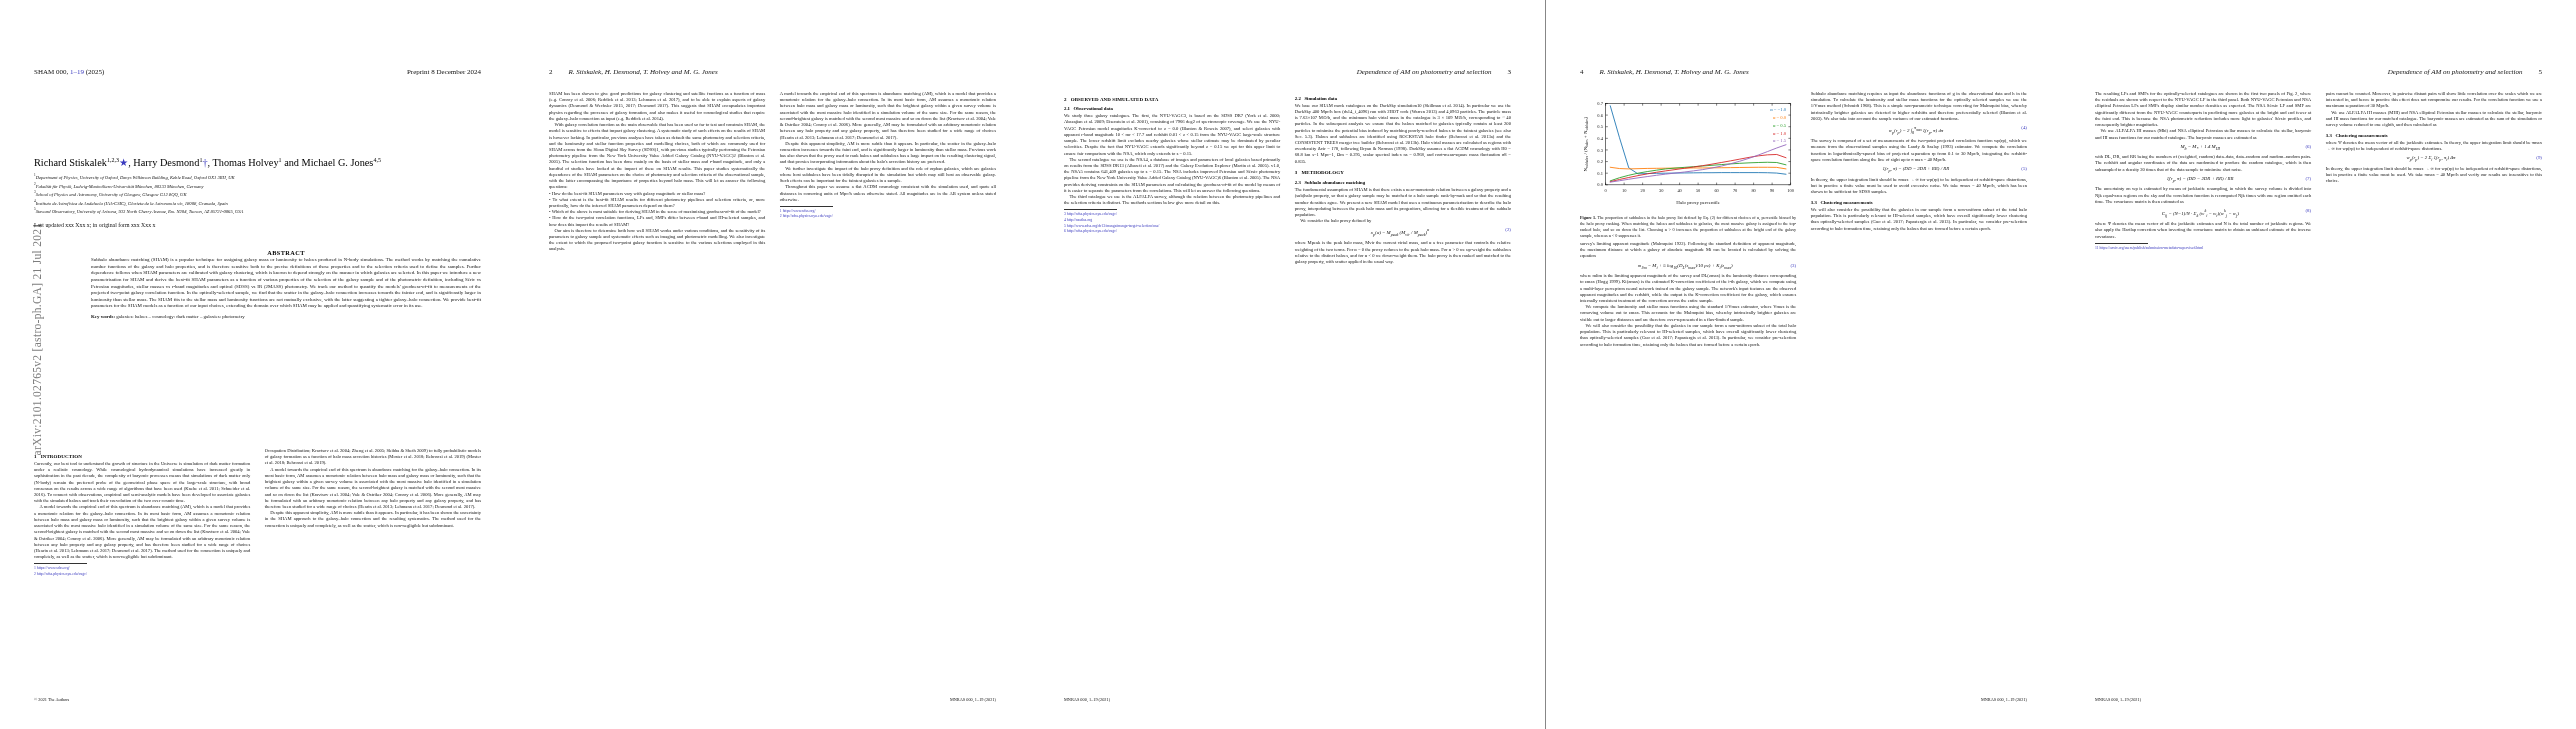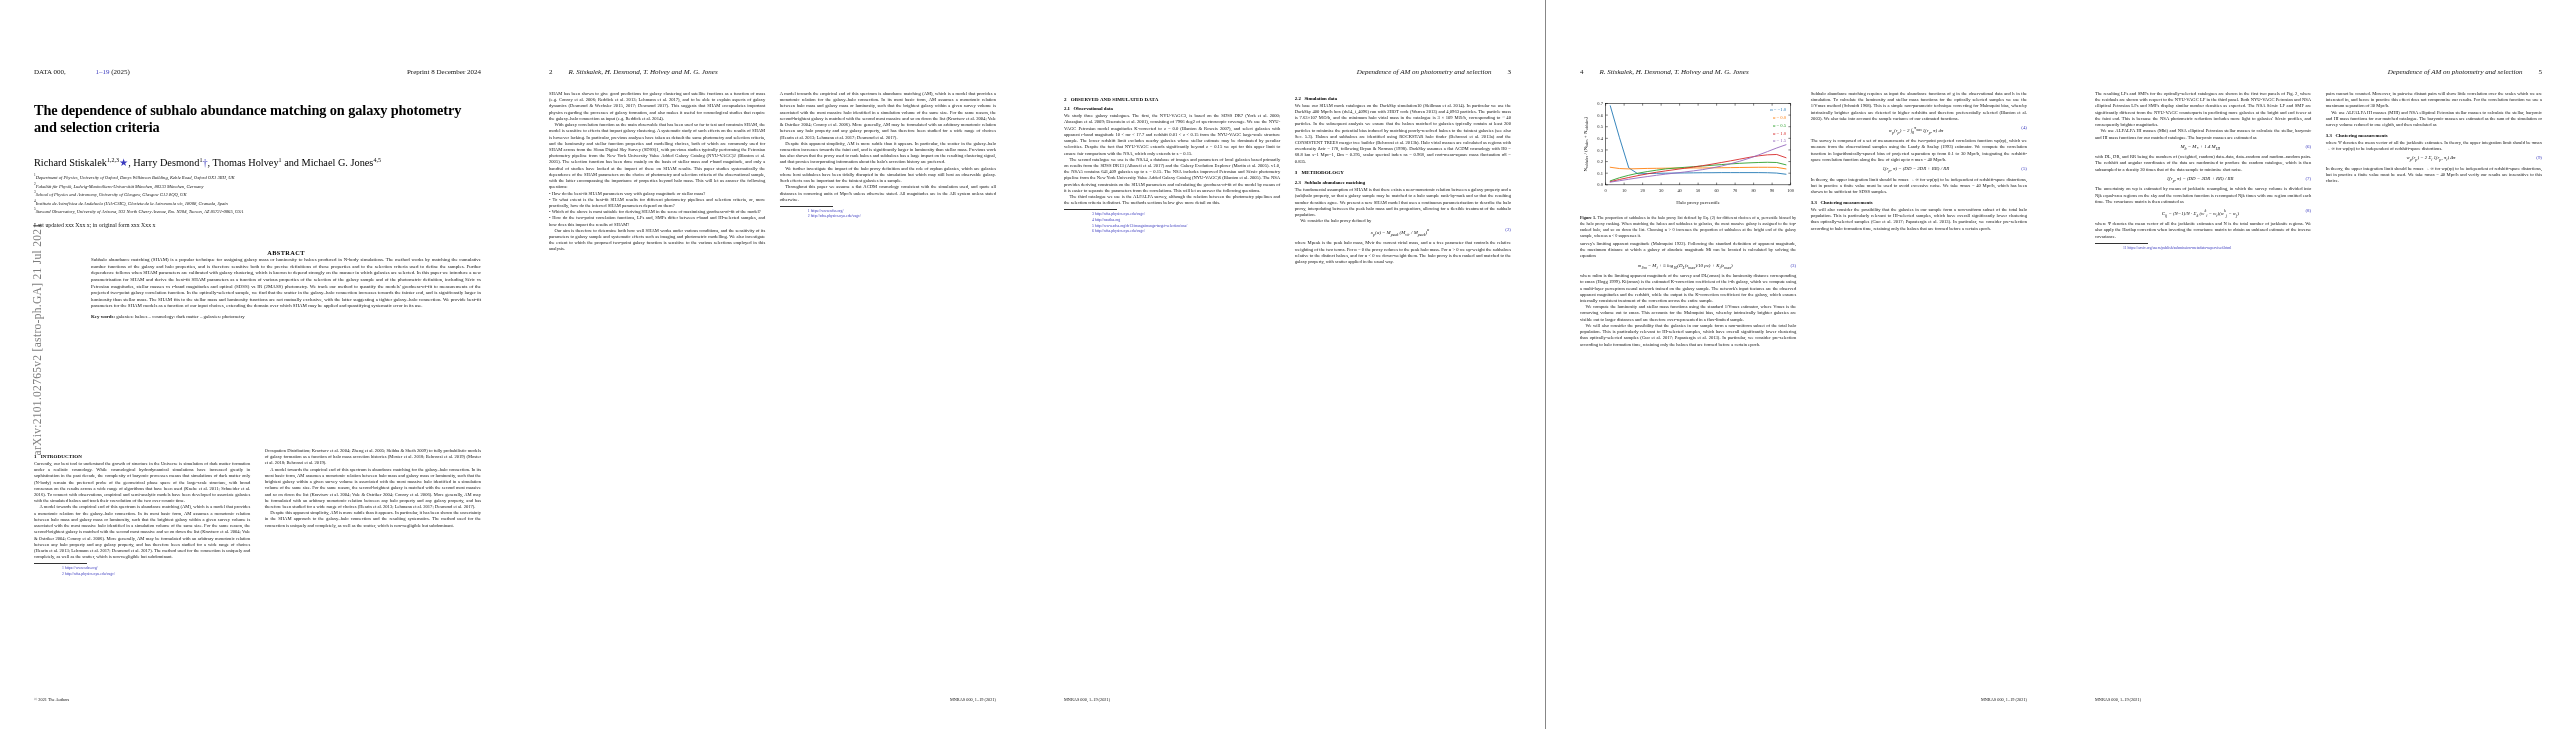--- a/index.html
+++ b/index.html
@@ -22,21 +22,21 @@
   .runhead .num{font-style:normal;}
   .runhead.left .num{float:left;margin-right:16px;}
   .runhead.right .num{float:right;margin-left:16px;}
   .runhead.right{text-align:right;}
 
   
   .masthead{position:absolute;top:68px;left:34px;right:34px;font-size:7px;color:#111;}
   .masthead .left{float:left;}
   .masthead .right{float:right;}
   .masthead b{font-weight:normal;margin-top:32px;}
-  .lnk{color:#3b3bbf;margin-left:28px;}
+  .lnk{color:#3b3bbf;}
 
   .title{position:absolute;top:102px;left:34px;right:34px;
     font-size:14.3px;font-weight:bold;line-height:1.22;color:#000;letter-spacing:-0.1px;}
 
   .authors{position:absolute;top:157px;left:34px;right:34px;font-size:10.3px;color:#000;line-height:1.15;}
   .authors sup{font-size:6px;}
   .star{color:#3b3bbf;}
   .affil{position:absolute;top:173px;left:34px;right:34px;
     font-size:4.6px;font-style:italic;line-height:1.52;color:#111;}
   .affil sup{font-size:3.4px;font-style:normal;}
@@ -94,29 +94,28 @@
 <body>
 
 <div id="sheet">
 
   <div class="page" id="p1">
 
     <div class="arxiv">arXiv:2101.02765v2  [astro-ph.GA]  21 Jul 2021</div>
 
     <div class="masthead">
       <span class="left">
-        <span>DATA</span>
+        <span>SHAM</span>
         <b>000</b>,
         <span class="lnk">1–19</span>
         <span>(2025)</span>
       </span>
       <span class="right">Preprint 8 December 2024</span>
     </div>
 
-    <div class="title">The dependence of subhalo abundance matching on galaxy photometry and selection criteria</div>
 
     <div class="authors"><span>Richard Stiskalek<sup>1,2,3</sup><span class="star">★</span></span>, <span>Harry Desmond<sup>1</sup><span class="star">†</span></span>, <span>Thomas Holvey<sup>1</sup></span> and <span>Michael G. Jones<sup>4,5</sup></span></div>
 
     <div class="affil">
         <div><sup>1</sup>Department of Physics, University of Oxford, Denys Wilkinson Building, Keble Road, Oxford OX1 3RH, UK</div>
         <div><sup>2</sup>Fakultät für Physik, Ludwig-Maximilians-Universität München, 80333 München, Germany</div>
         <div><sup>3</sup>School of Physics and Astronomy, University of Glasgow, Glasgow G12 8QQ, UK</div>
         <div><sup>4</sup>Instituto de Astrofísica de Andalucía (IAA-CSIC), Glorieta de la Astronomía s/n, 18008, Granada, Spain</div>
         <div><sup>5</sup>Steward Observatory, University of Arizona, 933 North Cherry Avenue, Rm. N204, Tucson, AZ 85721-0065, USA</div>
       </div>

